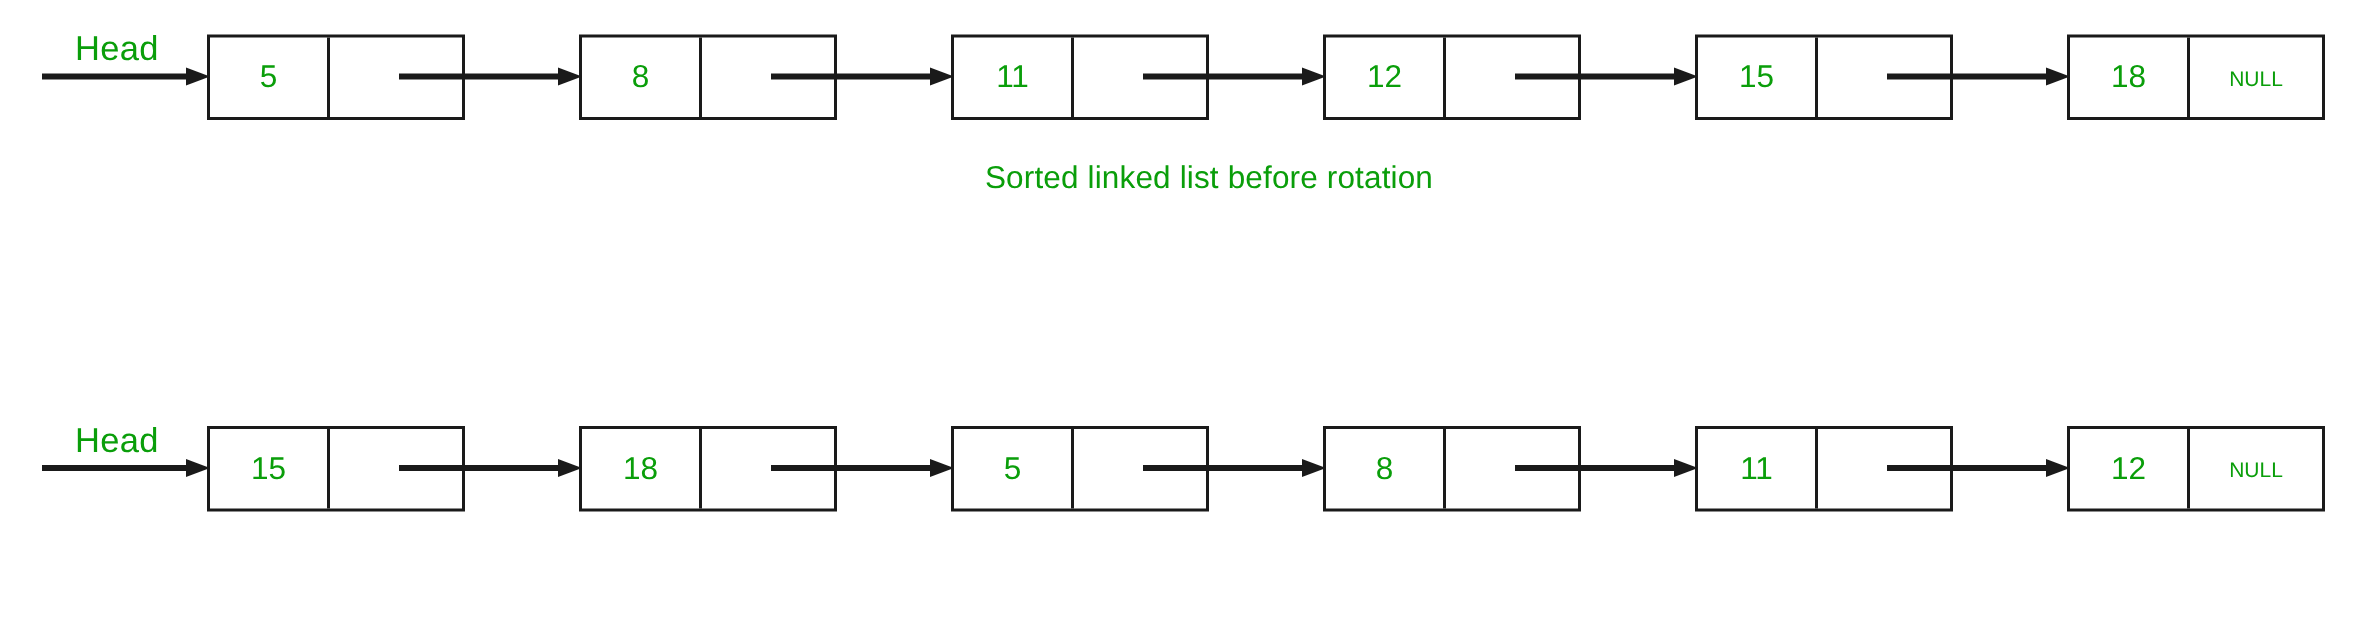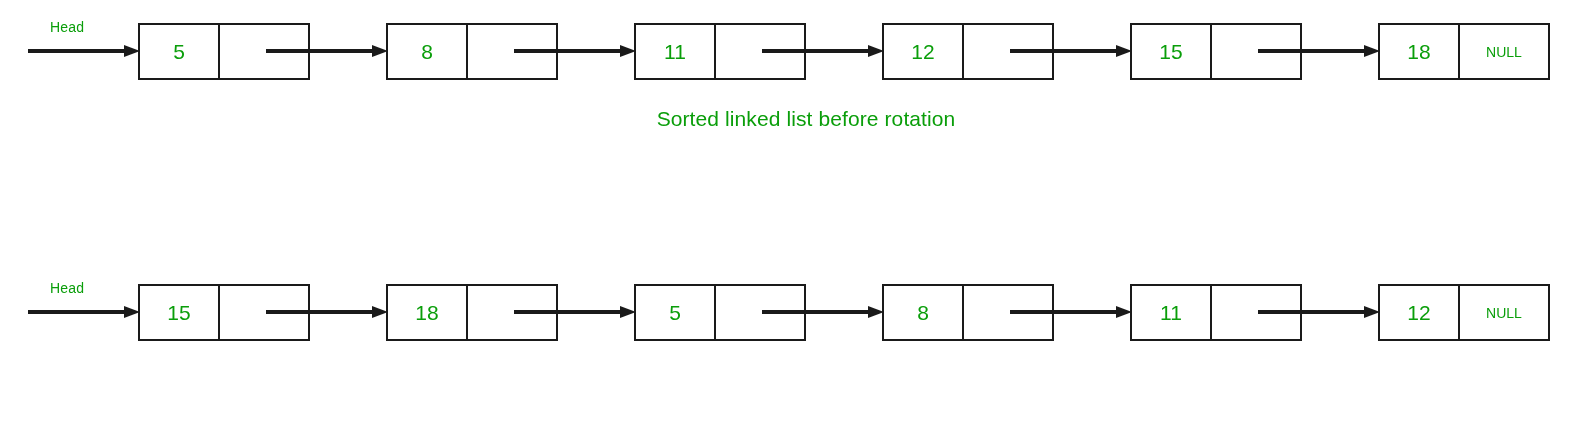--- a/index.html
+++ b/index.html
@@ -28,21 +28,21 @@
     position: absolute;
     left: 0px;
     top: 0px;
     width: 138px;
     height: 80px;
   }
   .head-label {
     position: absolute;
     left: 50px;
     top: 19px;
-    font-size: 14px;
+    font-size: 23px;
     color: #0a9e0a;
     white-space: nowrap;
     letter-spacing: 0.2px;
   }
   .head-arrow {
     position: absolute;
     left: 28px;
     top: 44px;
     width: 112px;
     height: 14px;

